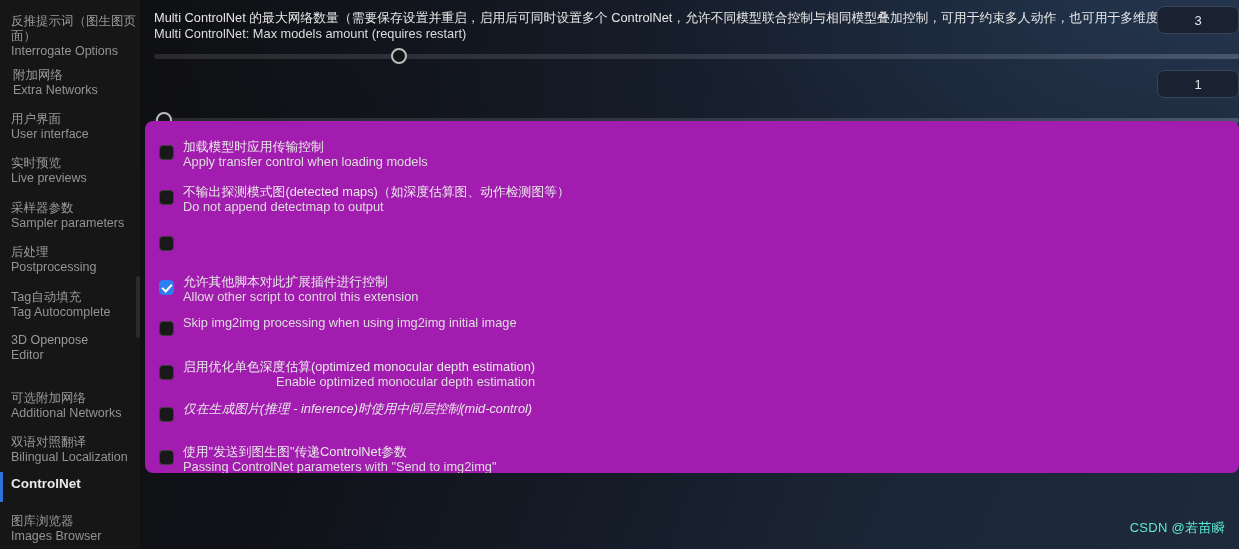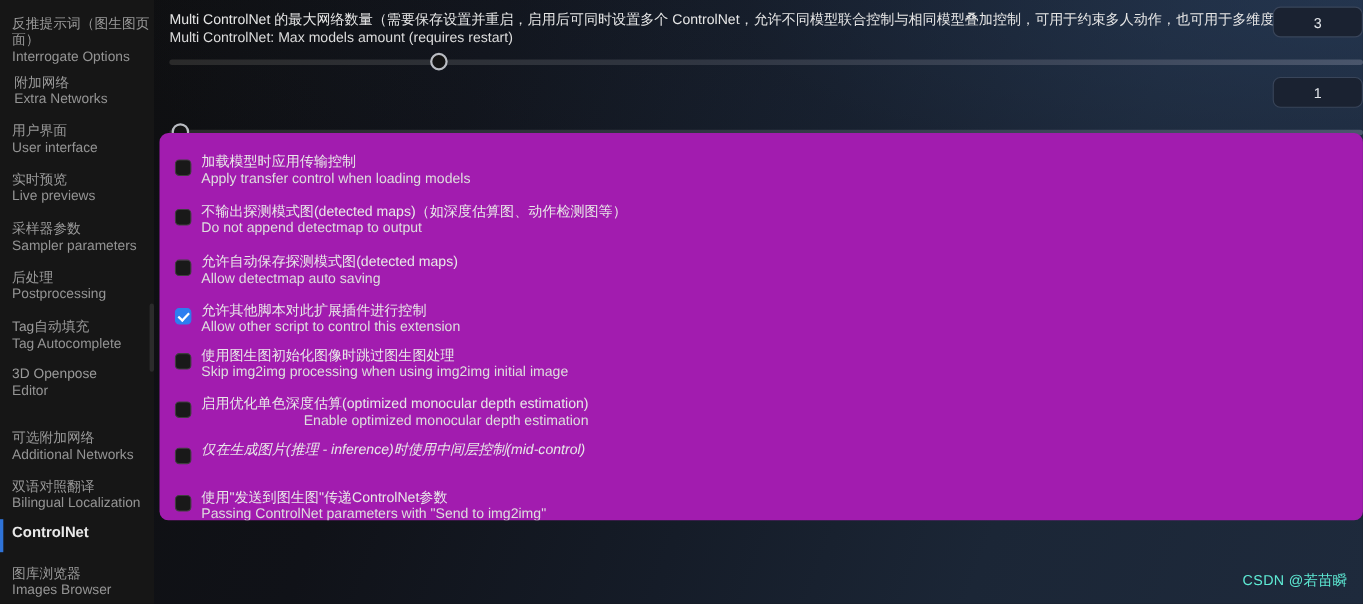--- a/index.html
+++ b/index.html
@@ -326,36 +326,31 @@
         </div>
         <div class="cb-row" style="position: absolute; top: 57px; left: 0px; right: 0px;">
           <span class="cb-box"></span>
           <span class="cb-text">
             <span class="cb-cn">不输出探测模式图(detected maps)（如深度估算图、动作检测图等）</span>
             <span class="cb-en">Do not append detectmap to output</span>
           </span>
         </div>
         <div class="cb-row" style="position: absolute; top: 103px; left: 0px; right: 0px;">
           <span class="cb-box"></span>
-          <span class="cb-text">
-            <span class="cb-cn">允许自动保存探测模式图(detected maps)</span>
-            <span class="cb-en">Allow detectmap auto saving</span>
-          </span>
         </div>
         <div class="cb-row" style="position: absolute; top: 147px; left: 0px; right: 0px;">
           <span class="cb-box checked"></span>
           <span class="cb-text">
             <span class="cb-cn">允许其他脚本对此扩展插件进行控制</span>
             <span class="cb-en">Allow other script to control this extension</span>
           </span>
         </div>
         <div class="cb-row" style="position: absolute; top: 188px; left: 0px; right: 0px;">
           <span class="cb-box"></span>
           <span class="cb-text">
-            <span class="cb-cn">使用图生图初始化图像时跳过图生图处理</span>
             <span class="cb-en">Skip img2img processing when using img2img initial image</span>
           </span>
         </div>
         <div class="cb-row" style="position: absolute; top: 232px; left: 0px; right: 0px; text-align: right;">
           <span class="cb-box"></span>
           <span class="cb-text">
             <span class="cb-cn">启用优化单色深度估算(optimized monocular depth estimation)</span>
             <span class="cb-en">Enable optimized monocular depth estimation</span>
           </span>
         </div>

